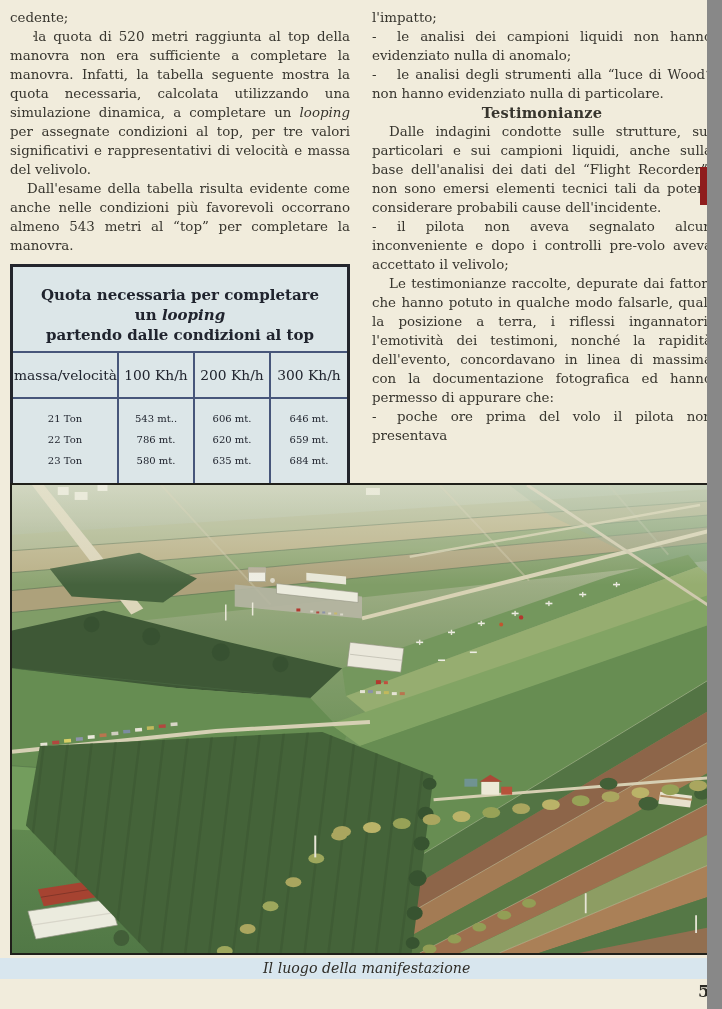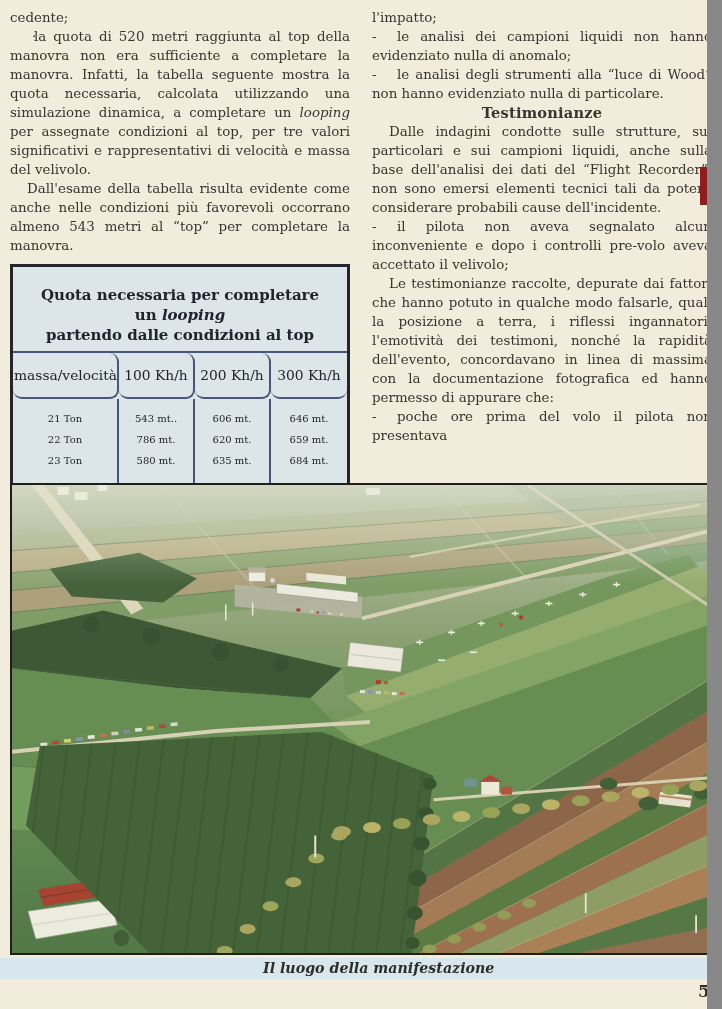--- a/index.html
+++ b/index.html
@@ -25,21 +25,20 @@
     background:var(--table_bg,#dce6e8); color:#20242e;
   }
   .qt-title {
     font-weight:bold; font-size:15px; line-height:20px; text-align:center;
     padding:18px 24px 6px; border-bottom:2px solid var(--table_line,#47567a);
   }
   .qt-grid { display:grid; grid-template-columns:106px 1fr 1fr 1fr; }
   .qt-h {
     font-size:13.8px; text-align:center; padding:13px 1px 12px;
     border-bottom:2px solid var(--table_line,#47567a);
-    border-radius:9px;
   }
   .qt-c { font-size:10px; line-height:21px; text-align:center; }
   .vline { border-right:2px solid var(--table_line,#47567a); }
   .r0 { padding-top:9px; }
   .r2 { padding-bottom:15px; }
 
   .heading { text-align:center; font-weight:bold; font-size:14.6px; letter-spacing:.2px; }
 
   
   .photo-frame {
@@ -47,21 +46,21 @@
     border:2px solid #20201a; background:#7b9a63;
   }
   .photo-frame svg { display:block; width:100%; height:100%; }
 
   .caption-band {
     position:absolute; left:0; top:958px; width:722px; height:21px;
     background:var(--caption_band,#d8e6ee);
   }
   .caption {
     position:absolute; left:263px; top:958px; height:21px; line-height:21px;
-    font-size:14.2px; font-weight:bold; font-style:italic; color:#2e2c26;
+    font-size:14.2px; font-weight:normal; font-style:italic; color:#2e2c26;
   }
   .page-num {
     position:absolute; left:698px; top:981px; font-size:17px; font-weight:bold; color:#2b2a24;
   }
   .edge-mark { position:absolute; right:0; top:167px; width:7px; height:38px; background:var(--edge_mark,#8f1d1d); }
 </style>
 </head>
 <body>
 
 <div class="page">

